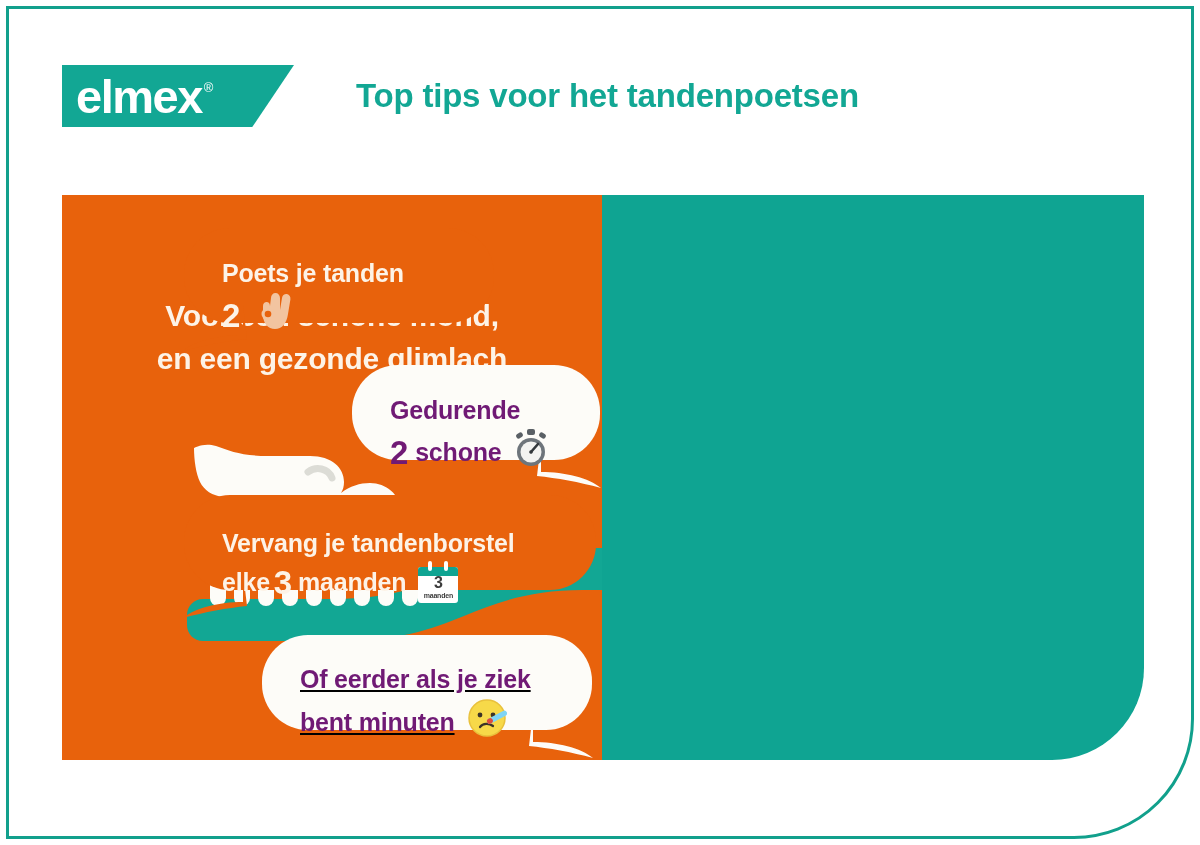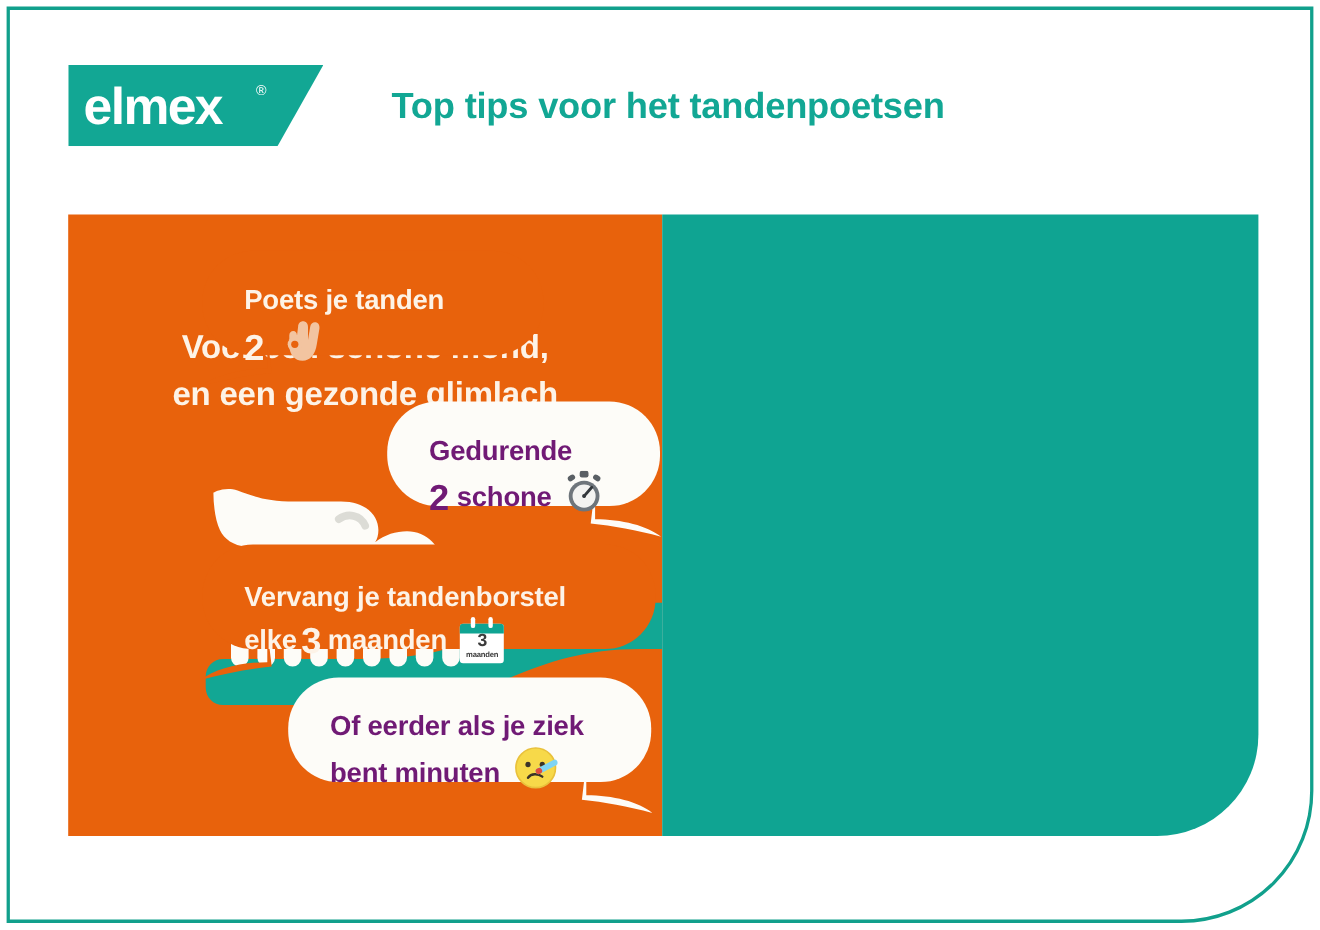--- a/index.html
+++ b/index.html
@@ -28,26 +28,25 @@
 
   
   .header{
     position:absolute;
     left:62px;top:62px;
     height:68px;
     display:flex;align-items:center;
   }
   .logo{
     position:relative;
-    height:74px;width:232px;
+    height:62px;width:232px;
     background:#12a794;
     display:flex;align-items:center;
     -webkit-clip-path:polygon(0 0,100% 0,82% 100%,0 100%);
     clip-path:polygon(0 0,100% 0,82% 100%,0 100%);
-    gap:29px;
   }
   .logo-text{
     color:#ffffff;
     font-size:47px;
     font-weight:bold;
     letter-spacing:-1.5px;
     margin-left:14px;
     line-height:1;
     font-family:"Liberation Sans", sans-serif;
   }
@@ -153,21 +152,21 @@
   .emoji{
     display:inline-block;
     margin-left:12px;
     flex:0 0 auto;
   }
 
   
   #bubble-frequency{left:122px;top:33px;width:310px;height:95px;}
   #bubble-duration{left:290px;top:170px;width:248px;height:95px;}
   #bubble-replace{left:122px;top:300px;width:412px;height:95px;}
-  #bubble-illness{left:200px;top:421px;width:330px;height:95px;}
+  #bubble-illness{left:200px;top:440px;width:330px;height:95px;text-decoration:underline;}
 
   
   .cal{
     position:relative;width:40px;height:42px;
     display:inline-block;vertical-align:middle;
   }
   .cal-body{
     position:absolute;left:0;top:6px;width:40px;height:36px;
     background:#ffffff;border-radius:3px;
   }

